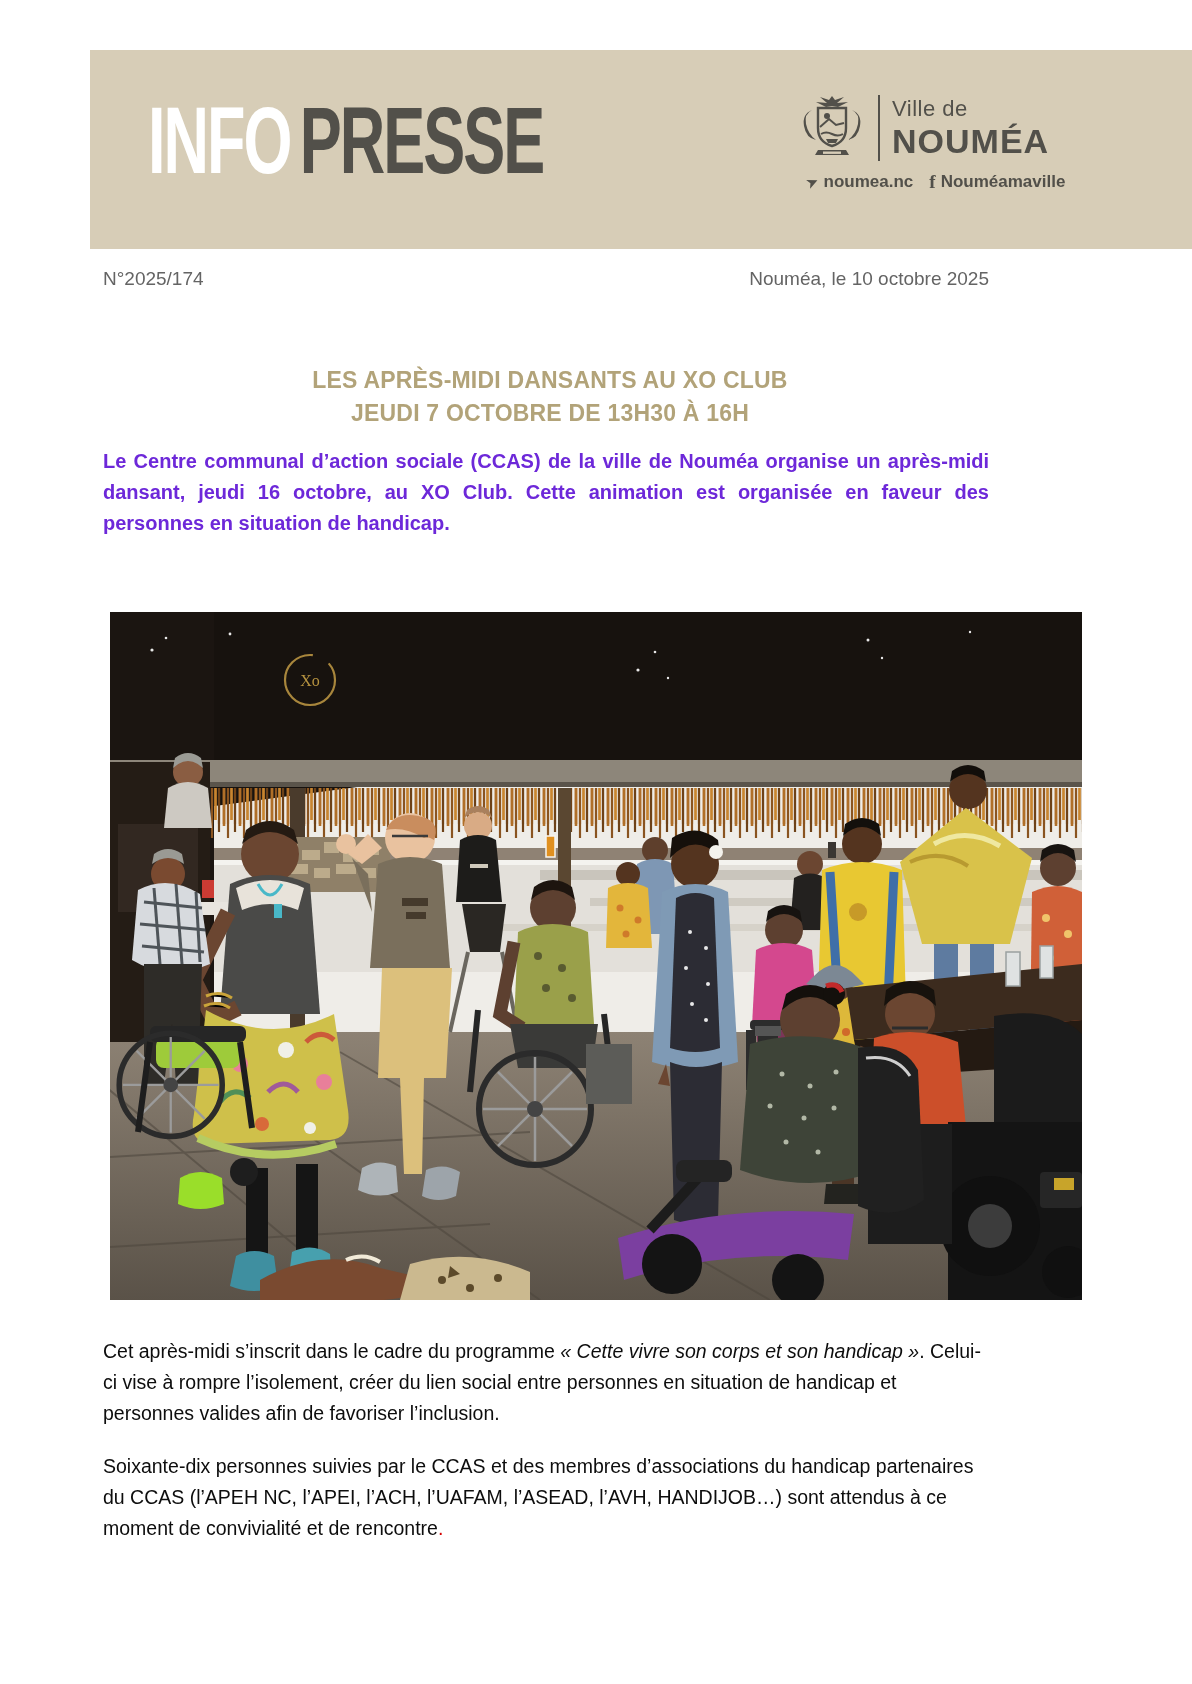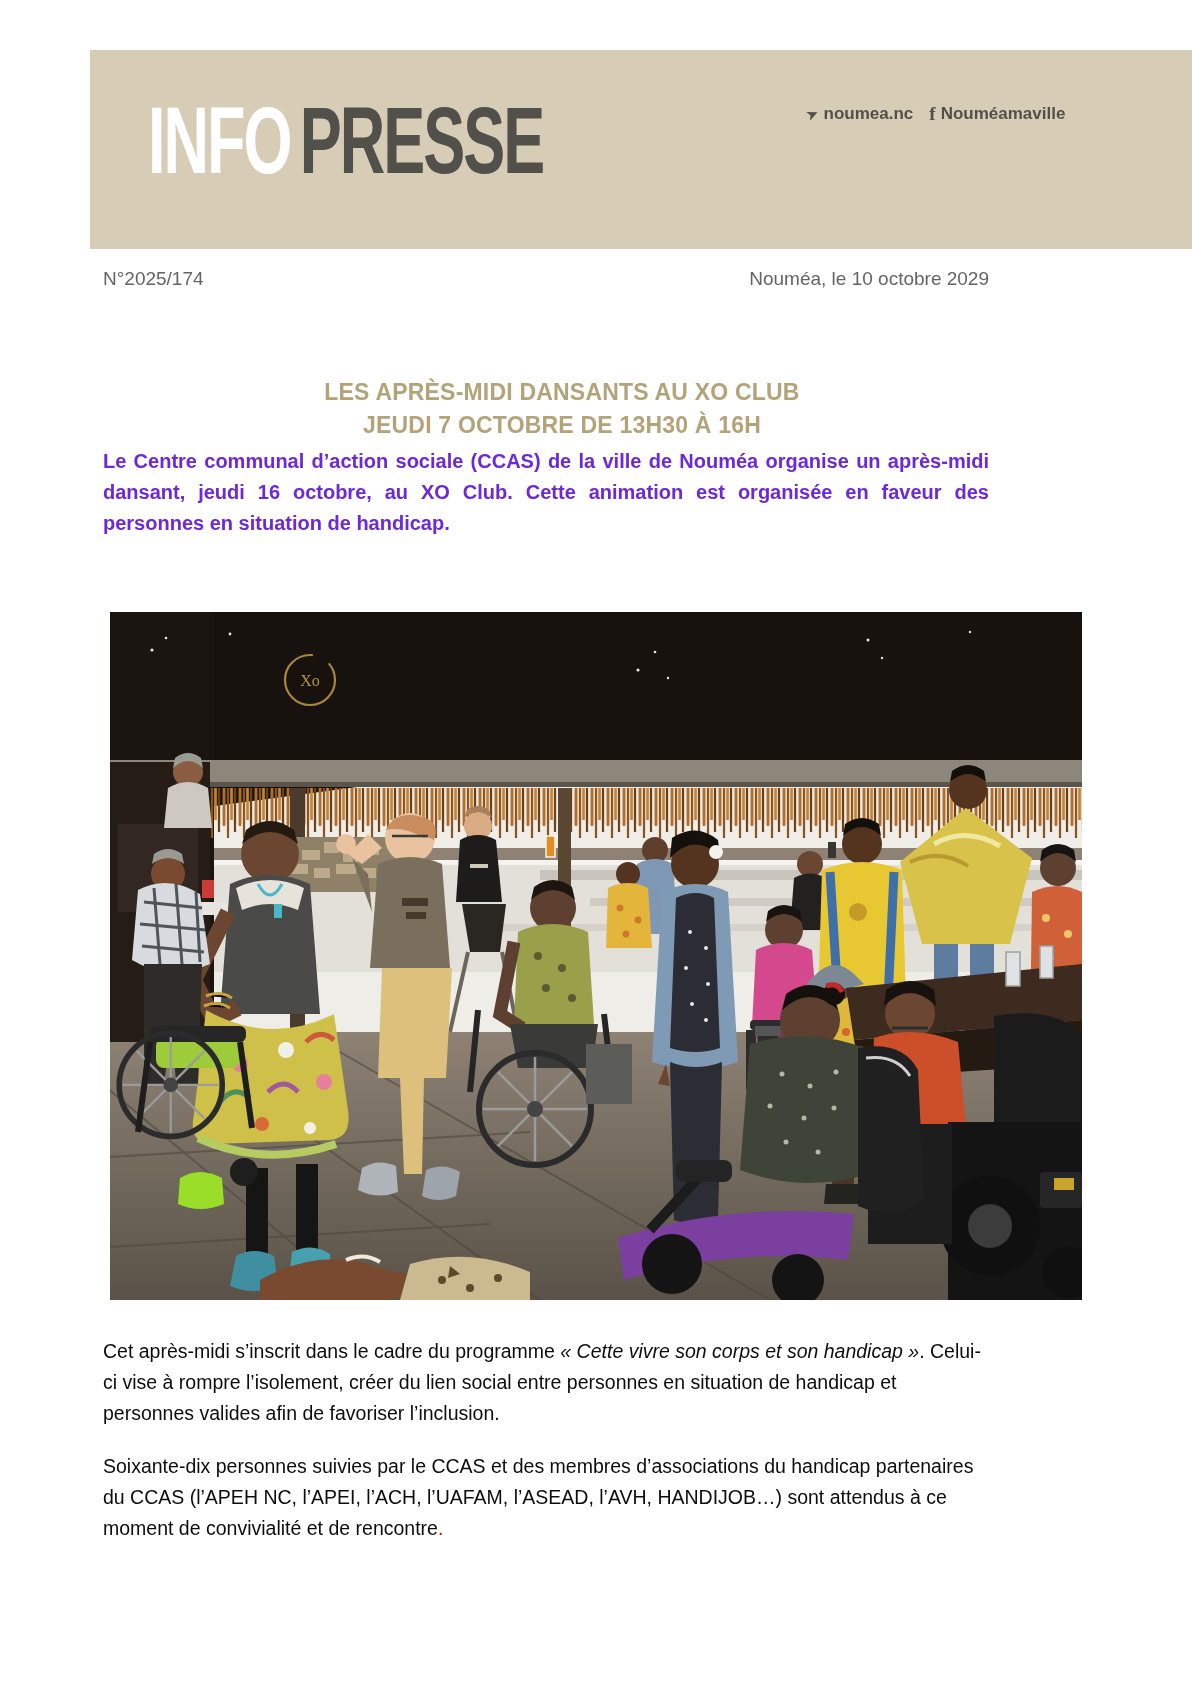--- a/index.html
+++ b/index.html
@@ -32,21 +32,21 @@
   .city-social .arrow{display:inline-block; transform:rotate(-24deg); font-size:15px; margin-right:5px;}
   .city-social .fb{font-family:"Liberation Serif","DejaVu Serif",serif; font-weight:700; font-size:19px; margin:0 5px 0 16px;}
   
   .meta-row{
     position:absolute; left:103px; top:268px; width:886px;
     display:flex; justify-content:space-between;
     font-size:19px; color:var(--meta_gray);
   }
   
   .title{
-    position:absolute; left:103px; top:360px; width:886px; margin:16px;
+    position:absolute; left:103px; top:360px; width:886px; margin:4px;
     text-align:center; color:var(--title);
     font-size:23px; font-weight:700; line-height:33px; letter-spacing:.2px;
   }
   
   .lead{
     position:absolute; left:103px; top:446px; width:886px; margin:0;
     font-size:20px; font-weight:700; line-height:31px; text-align:justify; color:#6d28d9;
   }
   
   .photo{position:absolute; left:110px; top:612px; width:972px; height:511px; margin:0;}
@@ -62,32 +62,57 @@
 <body>
 
 <div class="page">
 
   <header class="band">
     <div class="logotype">
       <span class="info">INFO</span><span class="presse">PRESSE</span>
     </div>
 
     <div class="city-logo">
+      <div class="city-top">
+        <svg class="crest" width="72" height="68" viewBox="0 0 72 68" aria-hidden="true">
+          <g fill="#52504a" stroke="#52504a">
+
+            <path d="M36,2 L39,6 L48,3 L41,9 L52,8 L42,13 L36,12 L30,13 L20,8 L31,9 L24,3 L33,6 Z" stroke="none"></path>
+
+            <path d="M22,14 h28 v20 q0,14 -14,18 q-14,-4 -14,-18 Z" fill="none" stroke-width="2.4"></path>
+            <circle cx="31" cy="22" r="3" stroke="none"></circle>
+            <path d="M24,33 L33,25 L40,31 L48,29" fill="none" stroke-width="2"></path>
+            <path d="M25,40 q5,-3 11,0 q6,3 11,0" fill="none" stroke-width="2"></path>
+            <path d="M30,45 h12 l-2,4 h-8 Z" stroke="none"></path>
+
+            <path d="M16,16 q-8,4 -6,14 q2,10 10,16 q-10,-2 -12,-14 q-2,-12 8,-16 Z" stroke="none"></path>
+            <path d="M56,16 q8,4 6,14 q-2,10 -10,16 q10,-2 12,-14 q2,-12 -8,-16 Z" stroke="none"></path>
+
+            <path d="M22,56 h28 l3,5 h-34 Z" stroke="none"></path>
+            <rect x="27" y="57.5" width="18" height="2.4" fill="#d7cdb7" stroke="none"></rect>
+          </g>
+        </svg>
+        <div class="city-divider"></div>
+        <div class="city-name">
+          <span class="l1">Ville de</span>
+          <span class="l2">NOUMÉA</span>
+        </div>
+      </div>
       <div class="city-social">
         <span class="arrow">➤</span>
         <span>noumea.nc</span>
         <span class="fb">f</span>
         <span>Nouméamaville</span>
       </div>
     </div>
   </header>
 
   <div class="meta-row">
     <span>N°2025/174</span>
-    <span>Nouméa, le 10 octobre 2029</span>
+    <span>Nouméa, le 10 octobre 2025</span>
   </div>
 
   <h1 class="title">
     <span>LES APRÈS-MIDI DANSANTS AU XO CLUB</span><br>
     <span>JEUDI 7 OCTOBRE DE 13H30 À 16H</span>
   </h1>
 
   <p class="lead">Le Centre communal d’action sociale (CCAS) de la ville de Nouméa organise un après-midi dansant, jeudi 16 octobre, au XO Club. Cette animation est organisée en faveur des personnes en situation de handicap.</p>
 
   <figure class="photo" role="img" aria-label="Après-midi dansant au XO Club : personnes en situation de handicap et personnes valides, dont plusieurs en fauteuil roulant, dansant dans la salle ouverte sur la mer">

